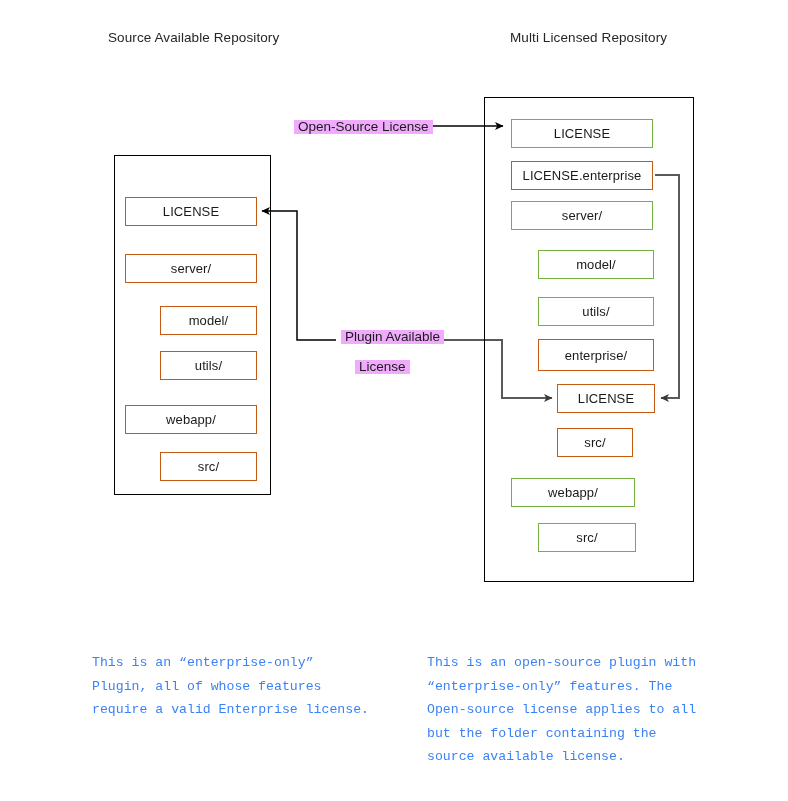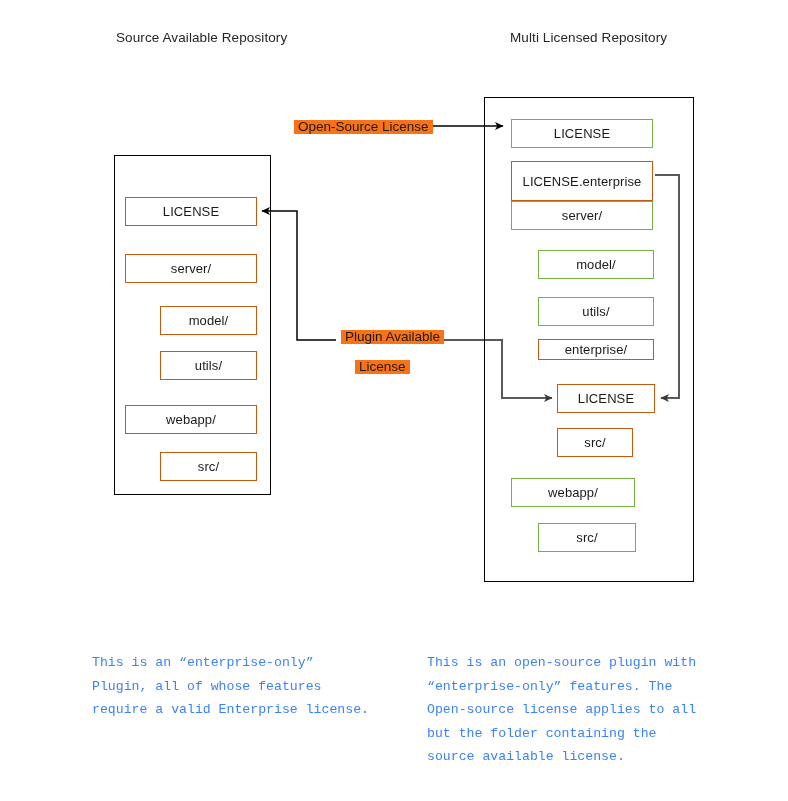--- a/index.html
+++ b/index.html
@@ -21,21 +21,21 @@
     width: 788px;
     height: 801px;
   }
   .title {
     position: absolute;
     font-size: 13.5px;
     color: #262626;
     white-space: nowrap;
     letter-spacing: 0.1px;
   }
-  #title-left  { left: 108px; top: 30px; margin-left: 8px; }
+  #title-left  { left: 108px; top: 30px; }
   #title-right { left: 510px; top: 30px; }
 
   .repo-box {
     position: absolute;
     border: 1.6px solid #000000;
     background: transparent;
     box-sizing: border-box;
   }
   #repo-left  { left: 114px; top: 155px; width: 157px; height: 340px; }
   #repo-right { left: 484px; top: 97px; width: 210px; height: 485px; }
@@ -53,21 +53,21 @@
     letter-spacing: 0.1px;
     white-space: nowrap;
   }
   .node.green { border-color: #76B041; }
 
   .edge-label {
     position: absolute;
     font-size: 13.5px;
     color: #1a1a1a;
     white-space: nowrap;
-    background: #f97316;
+    background: #f0abfc;
     padding: 0 4px;
     line-height: 1.0;
   }
   #label-open-source { left: 294px; top: 120px; }
   #label-src-avail-1 { left: 341px; top: 330px; }
   #label-src-avail-2 { left: 355px; top: 360px; }
 
   .caption {
     position: absolute;
     font-family: "Liberation Mono", "DejaVu Sans Mono", monospace;
@@ -116,25 +116,25 @@
 <div class="repo-box" id="repo-right"></div>
 
 <div class="node" style="left:125px; top:197px; width:132px; height:29px;">LICENSE</div>
 <div class="node" style="left:125px; top:254px; width:132px; height:29px;">server/</div>
 <div class="node" style="left:160px; top:306px; width:97px; height:29px;">model/</div>
 <div class="node" style="left:160px; top:351px; width:97px; height:29px;">utils/</div>
 <div class="node" style="left:125px; top:405px; width:132px; height:29px;">webapp/</div>
 <div class="node" style="left:160px; top:452px; width:97px; height:29px;">src/</div>
 
 <div class="node green" style="left:511px; top:119px; width:142px; height:29px;">LICENSE</div>
-<div class="node" style="left:511px; top:161px; width:142px; height:40px;">LICENSE.enterprise</div>
+<div class="node" style="left:511px; top:161px; width:142px; height:29px;">LICENSE.enterprise</div>
 <div class="node green" style="left:511px; top:201px; width:142px; height:29px;">server/</div>
 <div class="node green" style="left:538px; top:250px; width:116px; height:29px;">model/</div>
 <div class="node green" style="left:538px; top:297px; width:116px; height:29px;">utils/</div>
-<div class="node" style="left:538px; top:339px; width:116px; height:21px;">enterprise/</div>
+<div class="node" style="left:538px; top:339px; width:116px; height:32px;">enterprise/</div>
 <div class="node" style="left:557px; top:384px; width:98px; height:29px;">LICENSE</div>
 <div class="node" style="left:557px; top:428px; width:76px; height:29px;">src/</div>
 <div class="node green" style="left:511px; top:478px; width:124px; height:29px;">webapp/</div>
 <div class="node green" style="left:538px; top:523px; width:98px; height:29px;">src/</div>
 
 <div class="edge-label" id="label-open-source">Open-Source License</div>
 <div class="edge-label" id="label-src-avail-1">Plugin Available</div>
 <div class="edge-label" id="label-src-avail-2">License</div>
 
 <div class="caption" id="caption-left">This is an “enterprise-only”

